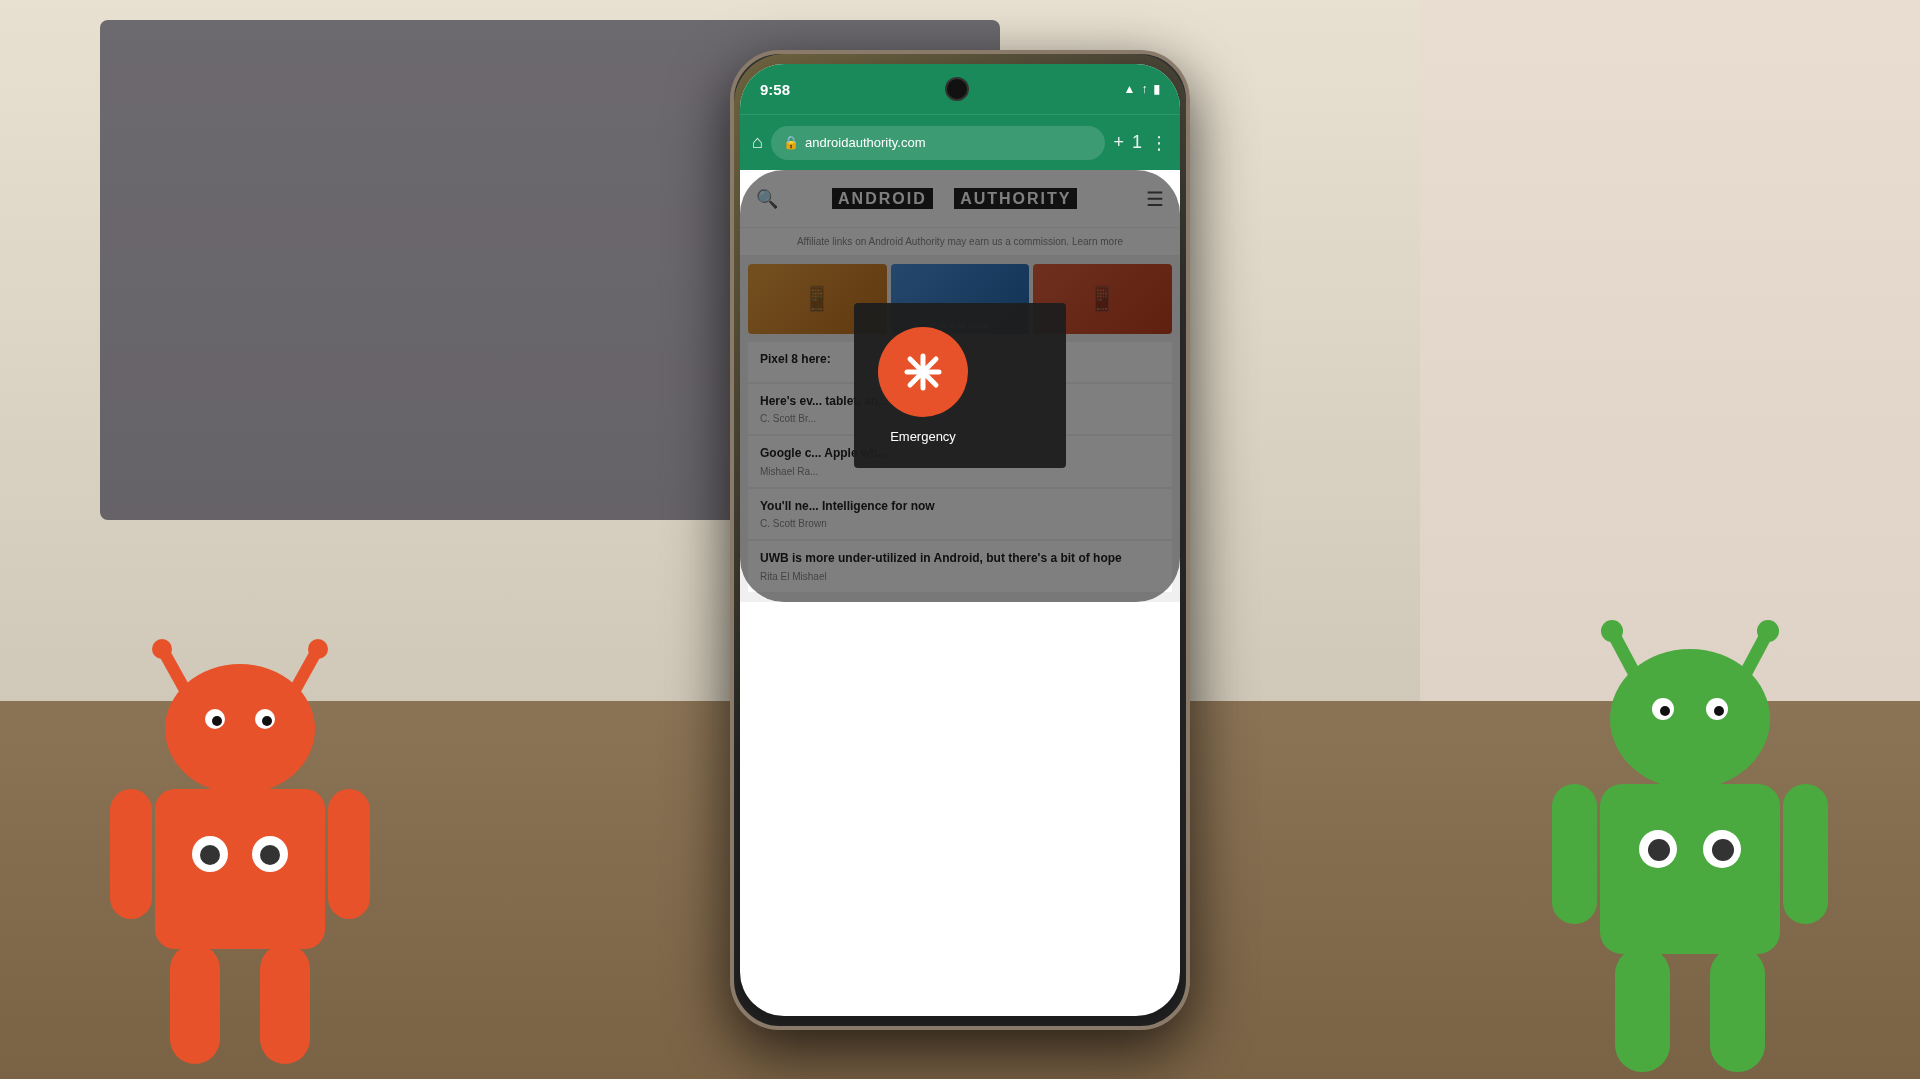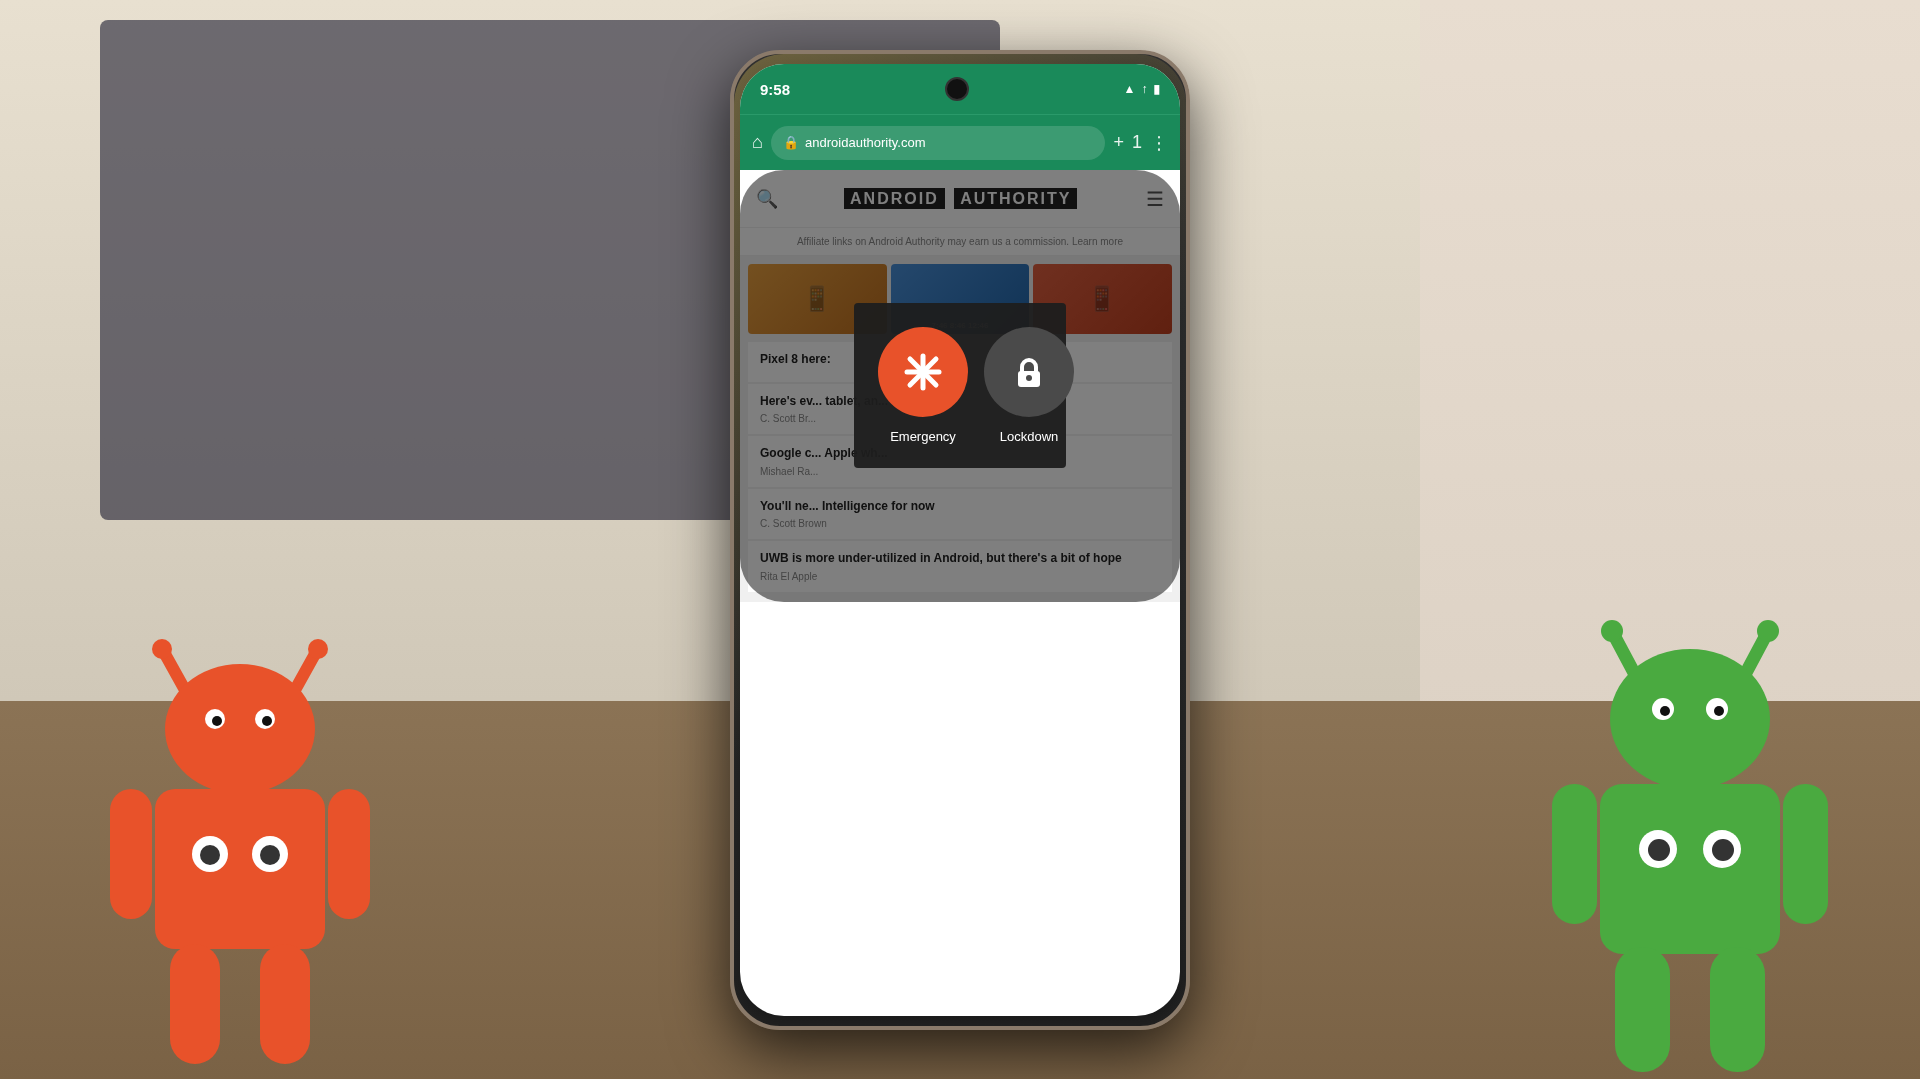--- a/index.html
+++ b/index.html
@@ -187,21 +187,21 @@
       font-size: 16px;
       font-weight: 900;
       letter-spacing: 2px;
       color: #222;
     }
 
     .site-logo span {
       background: #222;
       color: white;
       padding: 2px 6px;
-      margin-right: 3px;
+      margin-right: 15px;
     }
 
     
     .affiliate-bar {
       background: white;
       text-align: center;
       padding: 8px;
       font-size: 10px;
       color: #888;
       border-bottom: 1px solid #eee;
@@ -472,49 +472,39 @@
           <div class="news-item">
             <div class="news-title">Google c... Apple wh...</div>
             <div class="news-author">Mishael Ra...</div>
           </div>
           <div class="news-item">
             <div class="news-title">You'll ne... Intelligence for now</div>
             <div class="news-author">C. Scott Brown</div>
           </div>
           <div class="news-item">
             <div class="news-title">UWB is more under-utilized in Android, but there's a bit of hope</div>
-            <div class="news-author">Rita El Apple</div>
+            <div class="news-author">Rita El Mishael</div>
           </div>
         </div>
 
         <div class="power-menu-overlay">
           <div class="power-menu">
 
             <div class="power-btn">
               <div class="power-btn-circle emergency">
                 <svg width="40" height="40" viewBox="0 0 40 40">
                   <line x1="20" y1="4" x2="20" y2="36" stroke="white" stroke-width="5" stroke-linecap="round"></line>
                   <line x1="4" y1="20" x2="36" y2="20" stroke="white" stroke-width="5" stroke-linecap="round"></line>
                   <line x1="7" y1="7" x2="33" y2="33" stroke="white" stroke-width="5" stroke-linecap="round"></line>
                   <line x1="33" y1="7" x2="7" y2="33" stroke="white" stroke-width="5" stroke-linecap="round"></line>
                 </svg>
               </div>
               <span class="power-btn-label">Emergency</span>
             </div>
 
-            <div class="power-btn">
-              <div class="power-btn-circle lockdown">
-                <svg width="38" height="38" viewBox="0 0 38 38">
-                  <rect x="8" y="18" width="22" height="16" rx="3" fill="white"></rect>
-                  <path d="M12 18 V14 A7 7 0 0 1 26 14 V18" stroke="white" stroke-width="4" fill="none" stroke-linecap="round"></path>
-                  <circle cx="19" cy="25" r="3" fill="#4a4a4a"></circle>
-                </svg>
-              </div>
-              <span class="power-btn-label">Lockdown</span>
-            </div>
 
 
 
           </div>
         </div>
 
       </div>
     </div>
   </div>
 </div>

